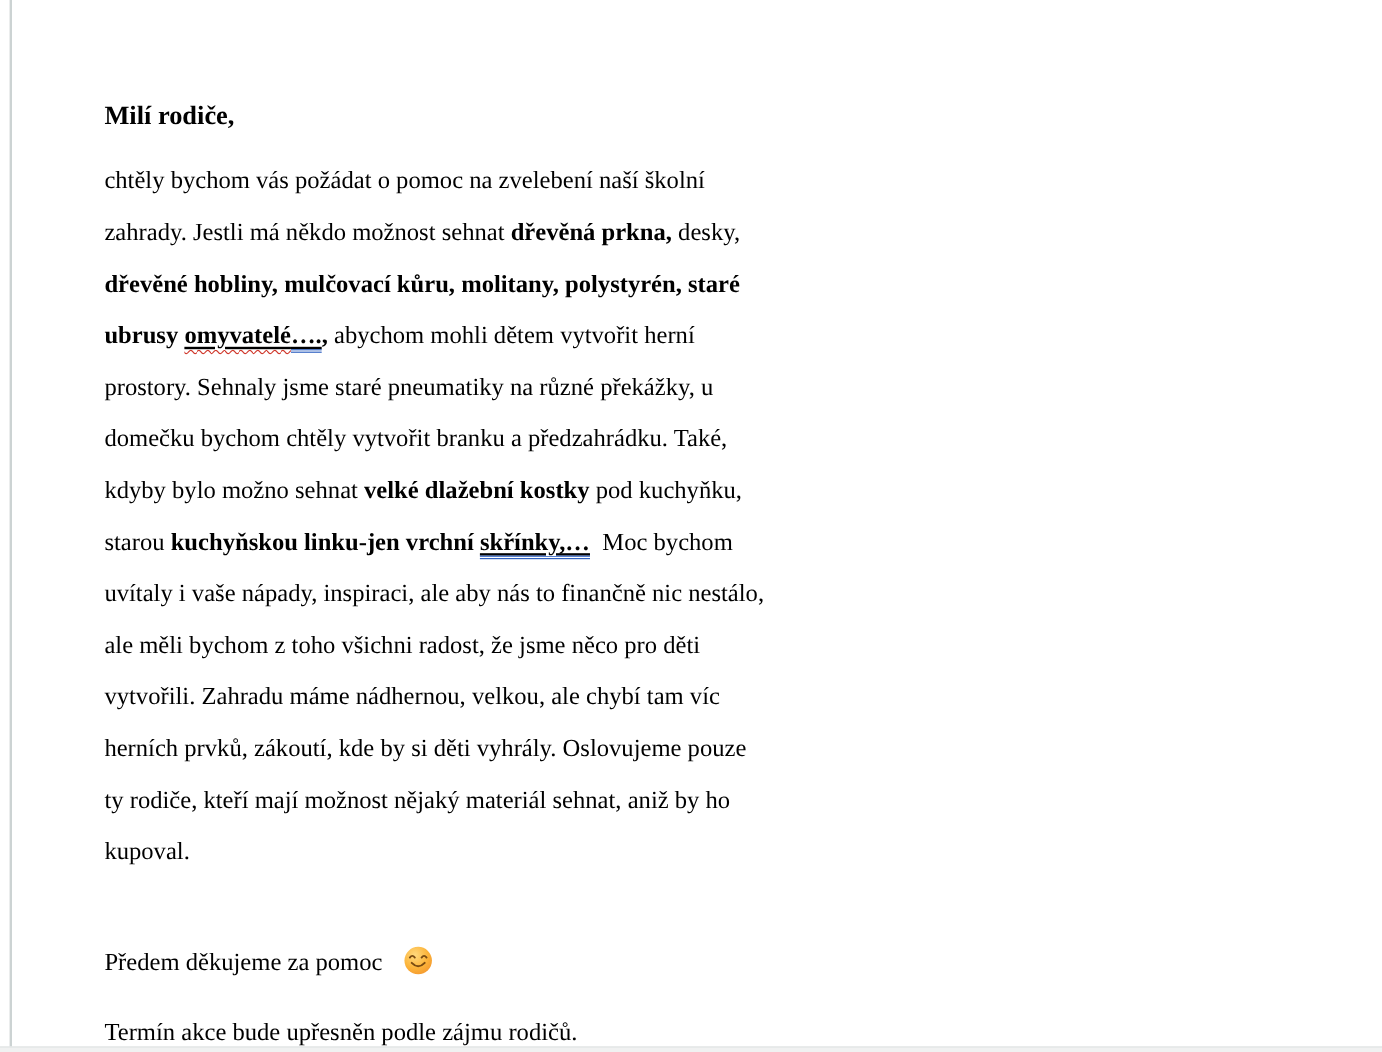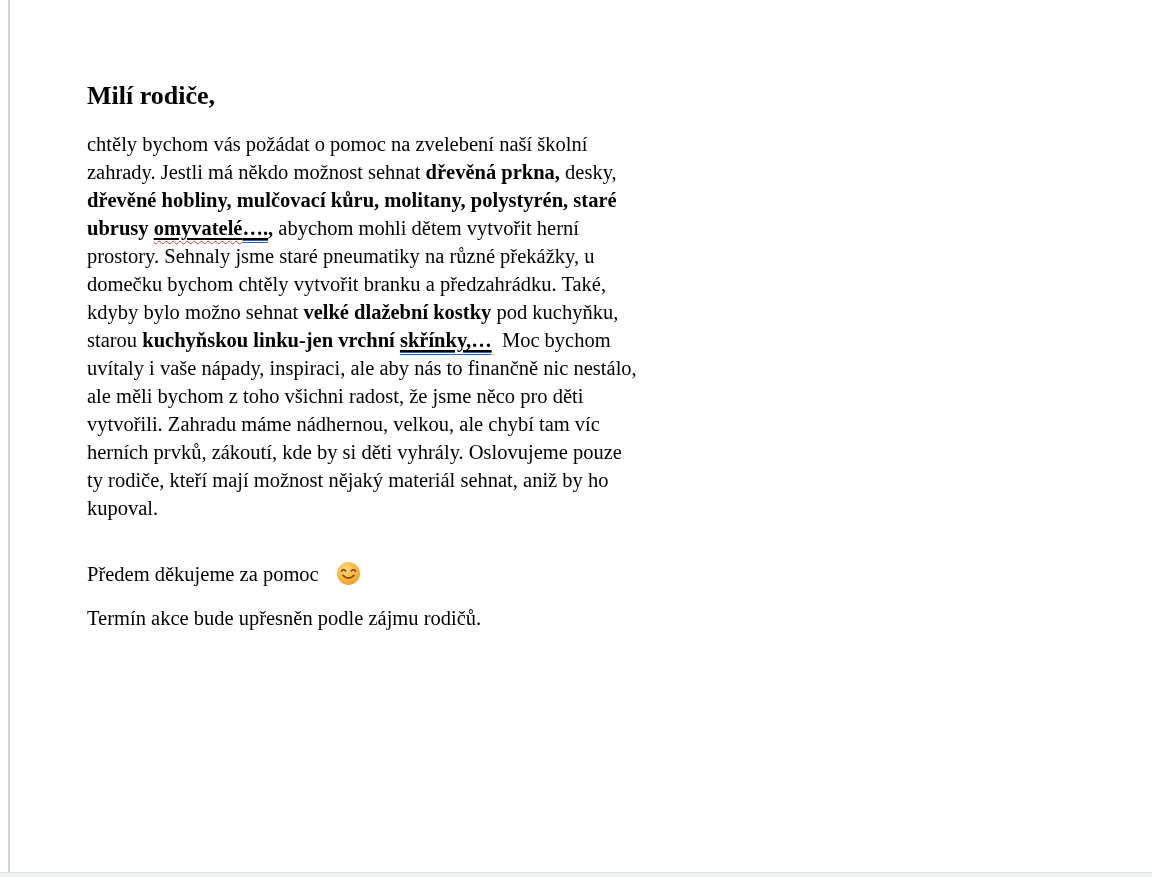--- a/index.html
+++ b/index.html
@@ -21,25 +21,25 @@
     position:relative;
   }
   .left-rule{
     position:absolute;left:8px;top:0;bottom:0;width:2px;
     background:var(--left-rule);
   }
   .doc-page{
     position:absolute;left:87px;top:82px;width:556px;
   }
   h1.doc-heading{
-    font-size:26px;line-height:28px;font-weight:700;
+    font-size:22px;line-height:28px;font-weight:700;
     margin:0 0 20px 0;
   }
   .para{
-    font-size:20.5px;line-height:28px;
+    font-size:20.5px;line-height:43px;
     margin:0 0 11px 0;
     white-space:pre-wrap;
   }
   .b{font-weight:700;}
   .u{
     text-decoration-line:underline;
     text-decoration-style:solid;
     text-decoration-thickness:1.5px;
     text-underline-offset:3px;
   }

